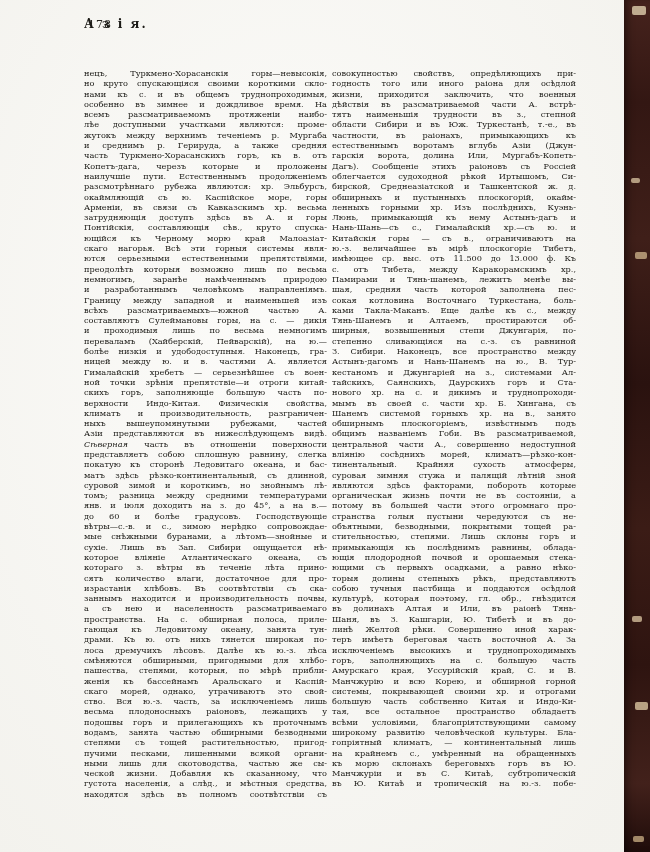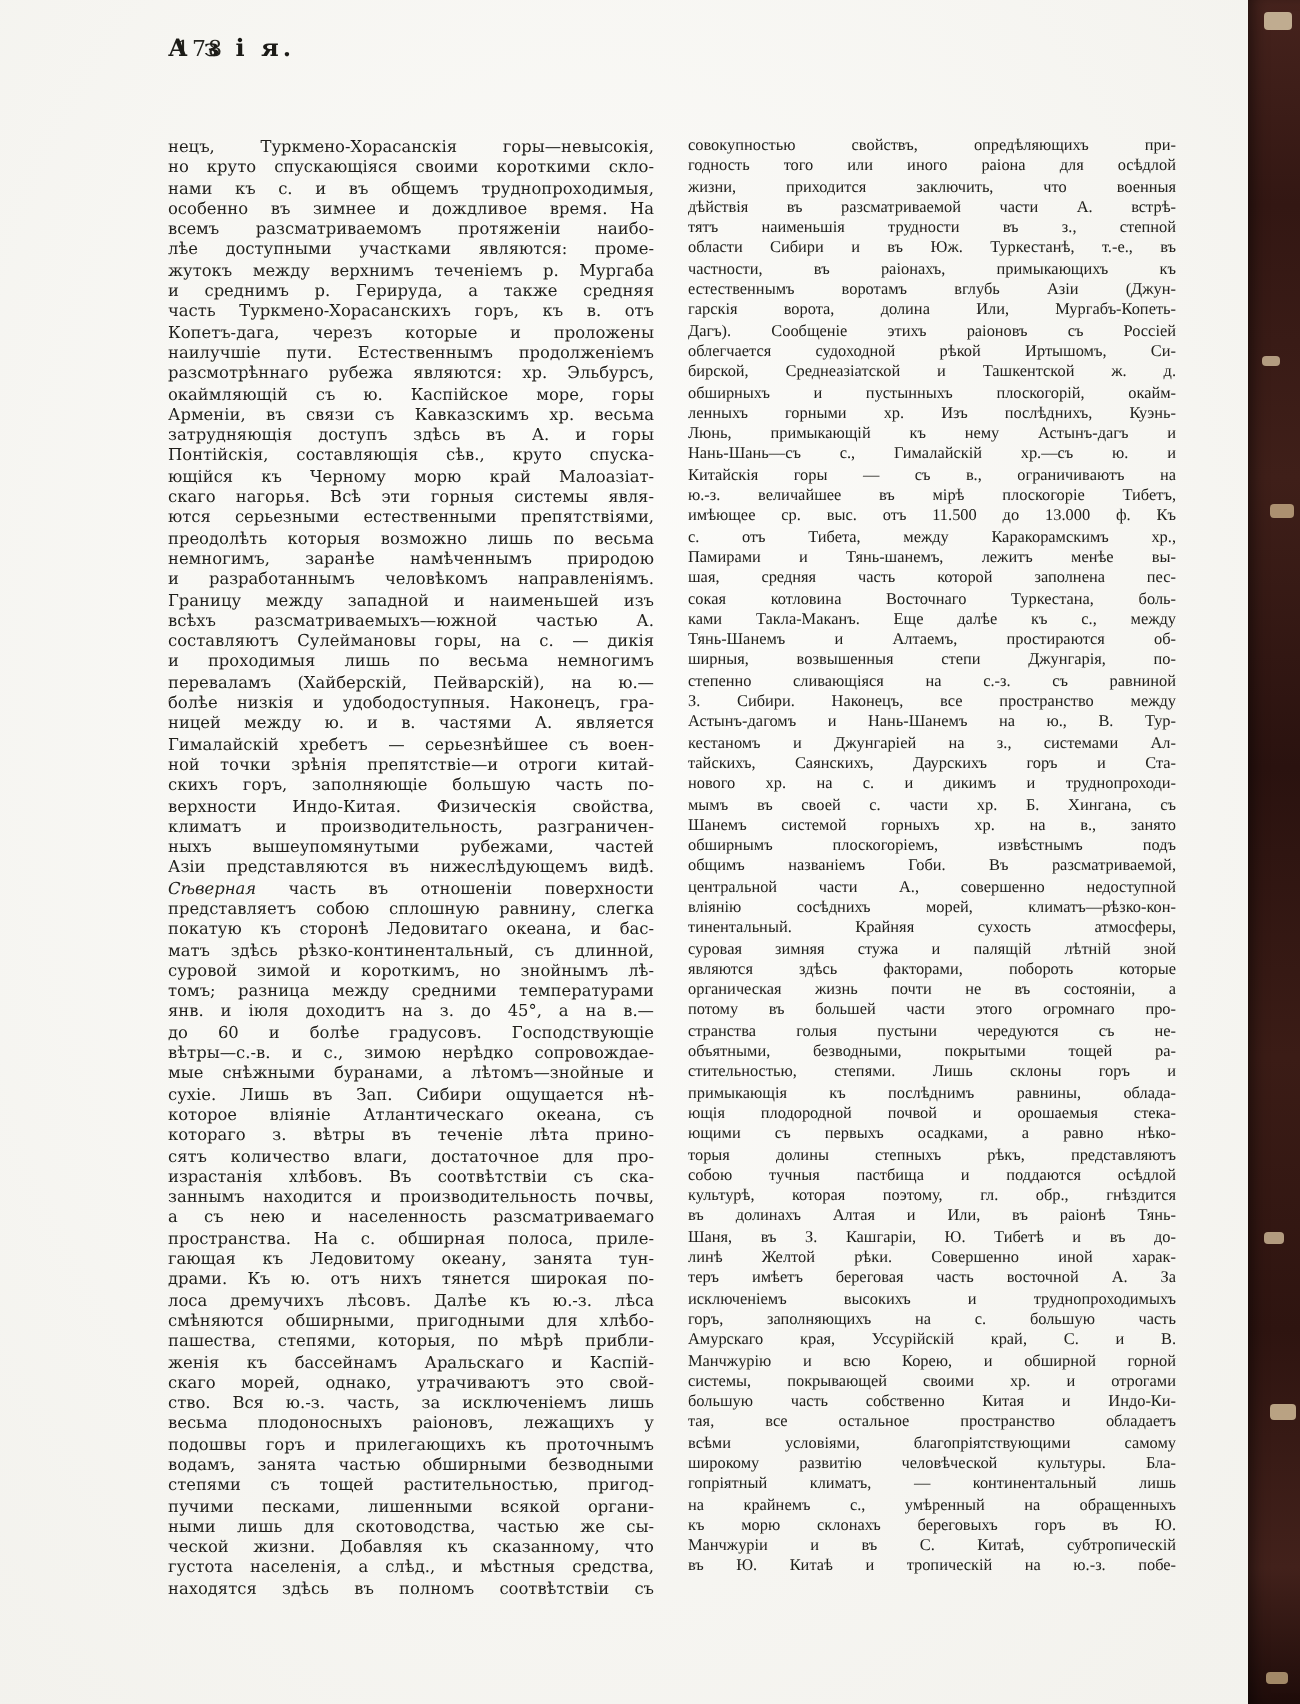--- a/index.html
+++ b/index.html
@@ -26,21 +26,21 @@
     text-align: left; font-weight: bold; font-size: 12px;
     letter-spacing: 2px; color: #1c1b17;
   }
   .column {
     position: absolute; top: 42px;
     font-size: 8.2px; line-height: 10.3px;
     color: #21201c;
     margin-top: 26px;
   }
   .column.left  { left: 84px;  width: 243px; }
-  .column.right { left: 344px; width: 244px; font-family: Liberation Serif, serif; }
+  .column.right { left: 332px; width: 244px; }
   .line {
     height: 10.3px;
     text-align: justify;
     text-align-last: justify;
     white-space: nowrap;
     overflow: hidden;
     word-spacing: 0.5px;
   }
   .line i { font-style: italic; }
   .book-edge {

